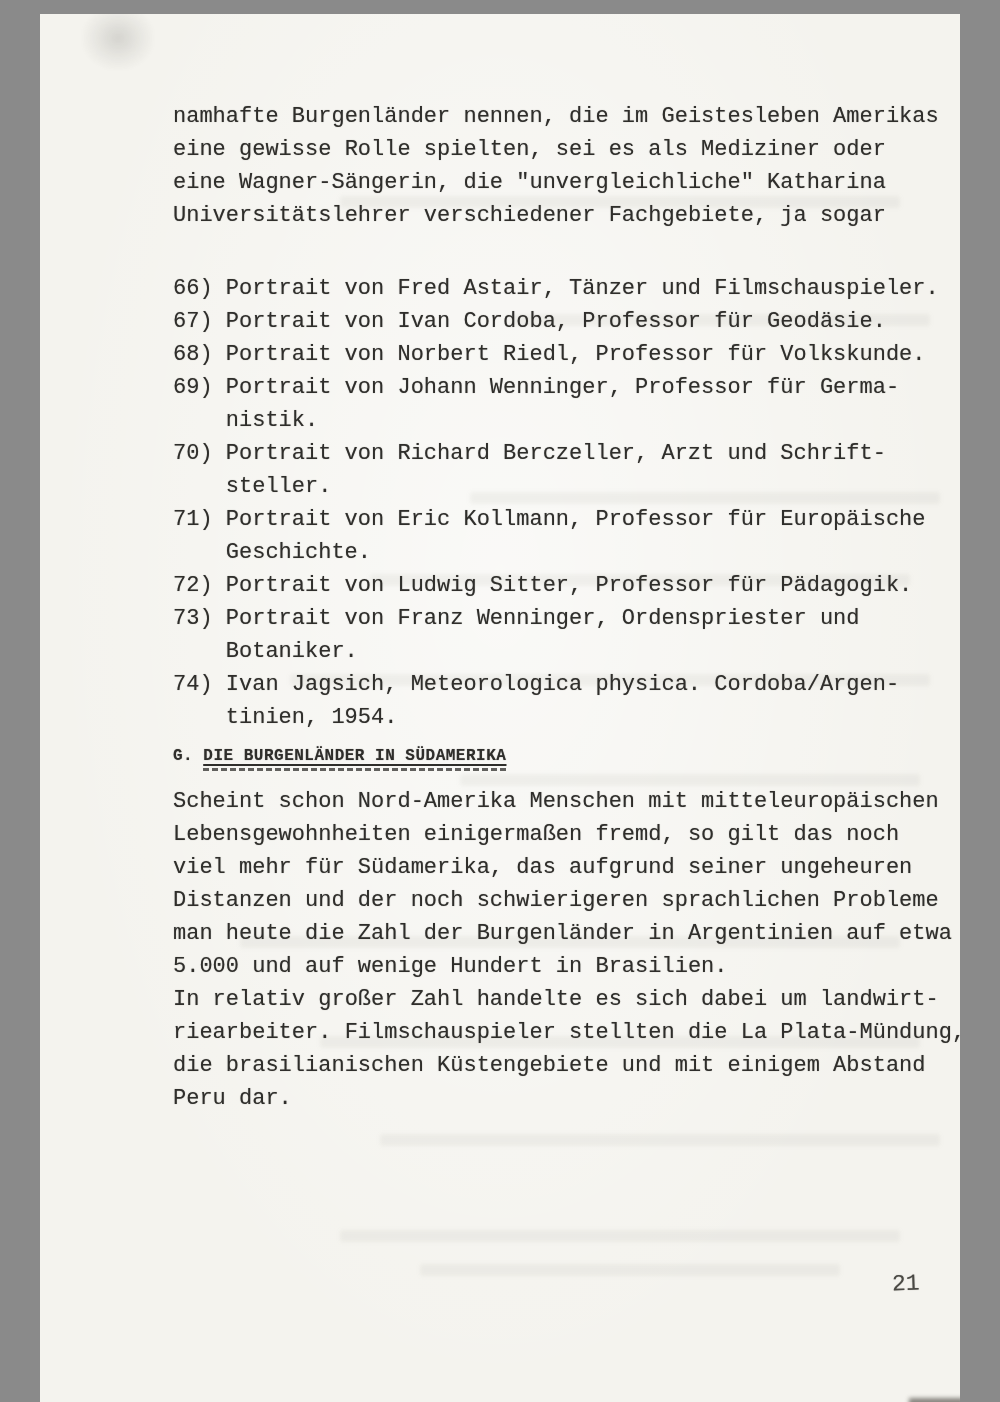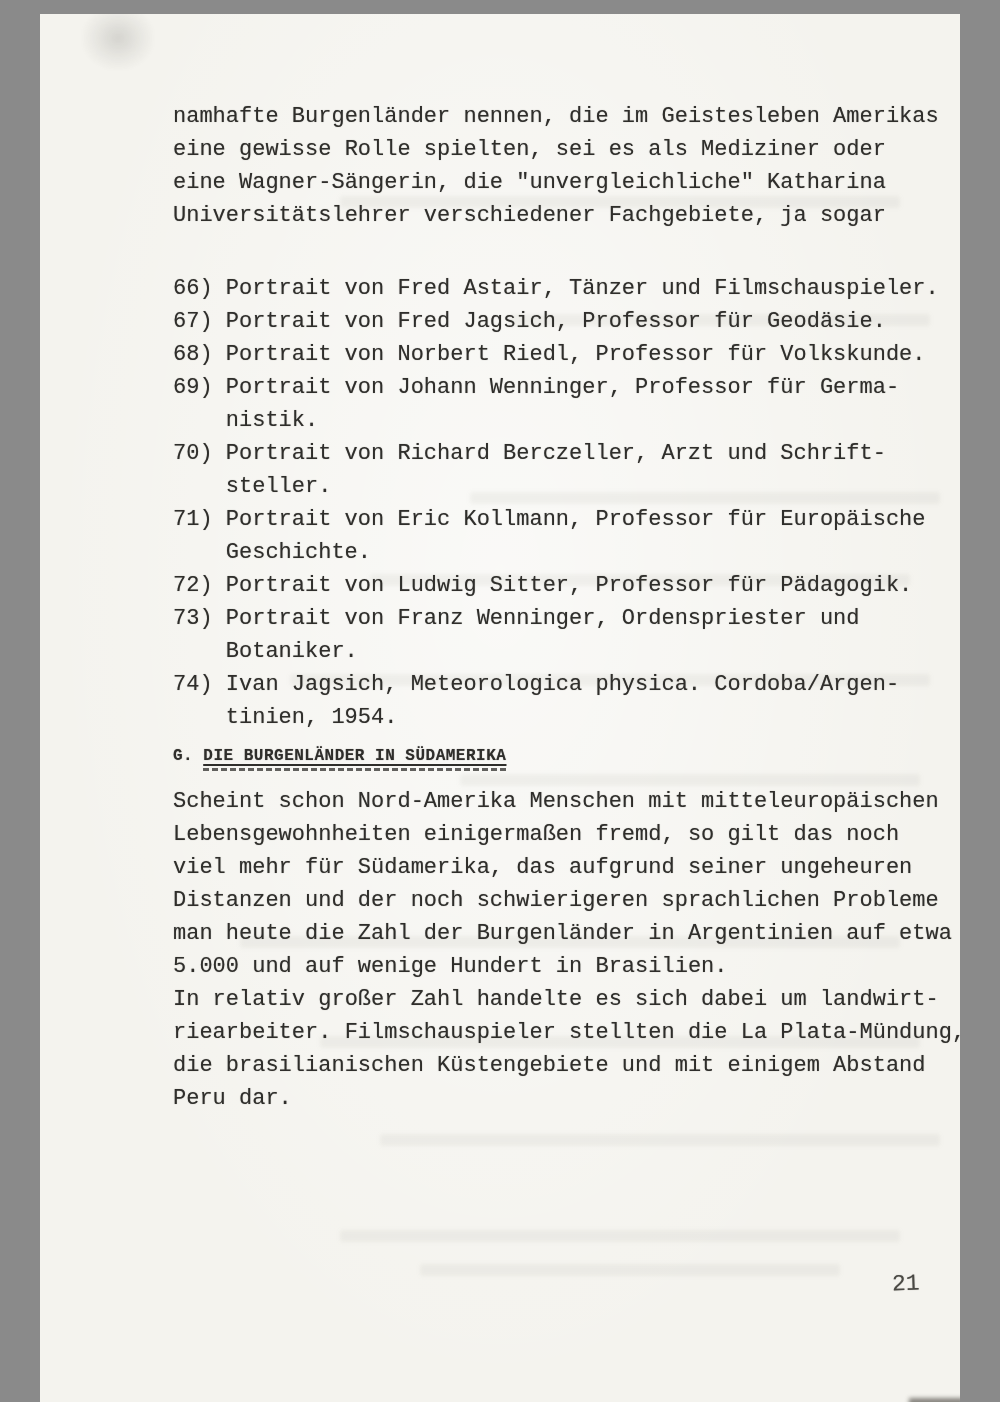--- a/index.html
+++ b/index.html
@@ -116,21 +116,21 @@
       <div class="line">Universitätslehrer verschiedener Fachgebiete, ja sogar</div>
     </div>
 
     <div class="list">
 
       <div>
         <div class="line"><span class="num">66)</span><span>Portrait von Fred Astair, Tänzer und Filmschauspieler.</span></div>
       </div>
 
       <div>
-        <div class="line"><span class="num">67)</span><span>Portrait von Fred Jagsich, Professor für Geodäsie.</span></div>
+        <div class="line"><span class="num">67)</span><span>Portrait von Ivan Cordoba, Professor für Geodäsie.</span></div>
       </div>
 
       <div>
         <div class="line"><span class="num">68)</span><span>Portrait von Norbert Riedl, Professor für Volkskunde.</span></div>
       </div>
 
       <div>
         <div class="line"><span class="num">69)</span><span>Portrait von Johann Wenninger, Professor für Germa-</span></div>
         <div class="line cont"><span>nistik.</span></div>
       </div>

